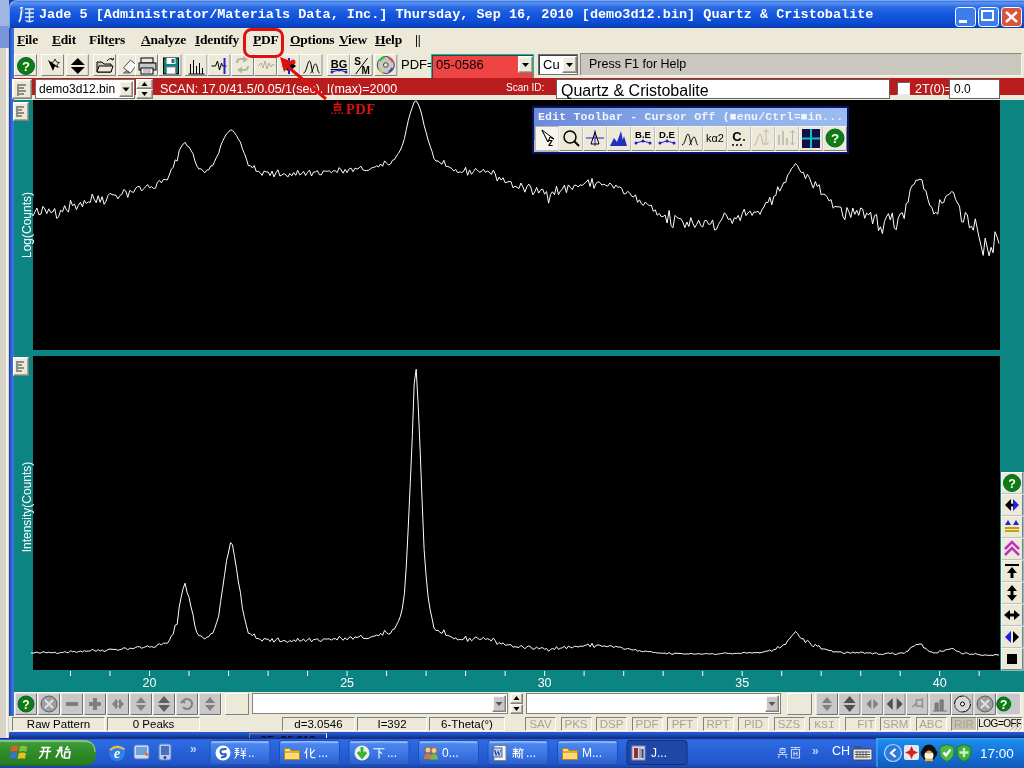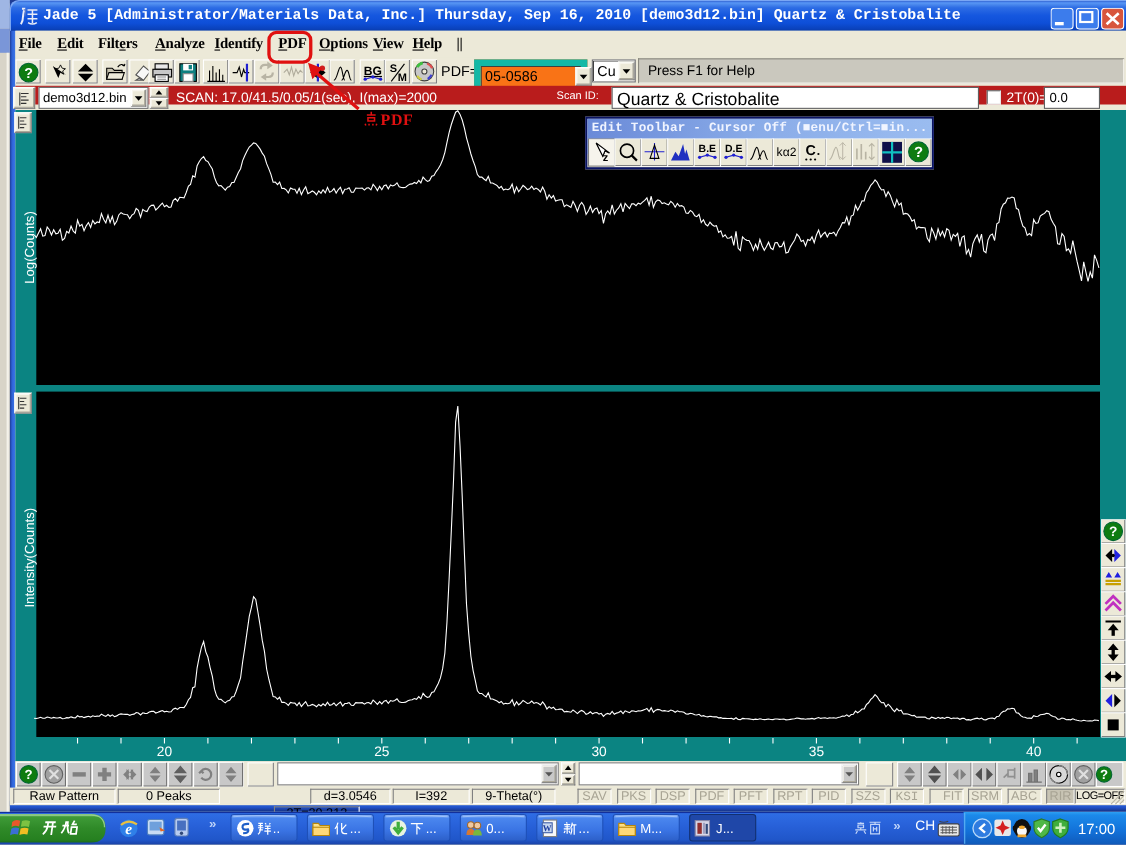--- a/index.html
+++ b/index.html
@@ -152,21 +152,21 @@
           <use href="#bface"></use>
           <circle cx="11.5" cy="11" r="8.5" fill="#C8C8C8" stroke="#404040"></circle>
           <circle cx="11.5" cy="11" r="2.3" fill="#ECE9D8" stroke="#404040"></circle>
           <path d="M5,7 A8,8 0 0 1 10,3.2" stroke="#40C040" stroke-width="2.5" fill="none"></path>
           <path d="M18.5,8 A8,8 0 0 0 14,3.8" stroke="#E05050" stroke-width="2" fill="none"></path>
           <path d="M5,15 A8,8 0 0 0 9,18.3" stroke="#D0D040" stroke-width="2" fill="none"></path>
           <path d="M18,14 A8,8 0 0 1 14.5,17.8" stroke="#4040D0" stroke-width="2" fill="none"></path>
         </g>
     </svg>
     <span class="abs" style="left:387px;top:5px;font-size:13px;">PDF=</span>
-    <div class="abs" style="left:417px;top:2px;width:103px;height:38px;background:#f97316;border:6px solid #14b8a6;box-shadow:inset 1px 1px 0 #404040;">
+    <div class="abs" style="left:417px;top:2px;width:103px;height:38px;background:#ef4444;border:1px solid #14b8a6;box-shadow:inset 1px 1px 0 #404040;">
       <span class="abs" style="left:4px;top:2px;font-size:13px;">05-0586</span>
       <div class="btn" style="left:86px;top:1px;width:15px;height:17px;"><svg width="13" height="15">
             <path d="M3,6 L10,6 L6.5,10 Z" fill="#000"></path>
           </svg></div>
     </div>
     <div class="abs" style="left:524px;top:2px;width:40px;height:21px;background:#fff;border:1px solid #707070;box-shadow:inset 1px 1px 0 #404040;">
       <span class="abs" style="left:4px;top:2px;font-size:13px;">Cu</span>
       <div class="btn" style="left:23px;top:1px;width:15px;height:17px;"><svg width="13" height="15">
             <path d="M3,6 L10,6 L6.5,10 Z" fill="#000"></path>
           </svg></div>
@@ -379,21 +379,21 @@
           </svg></div>
     </div>
   </div>
 
   <div class="abs" id="statusbar" style="left:0;top:716px;width:1015px;height:16px;background:#ECE9D8;font-size:11.5px;">
     <div class="abs sunk" style="left:3px;top:1px;width:93px;height:14px;text-align:center;">Raw Pattern</div>
     <div class="abs sunk" style="left:98px;top:1px;width:93px;height:14px;text-align:center;">0 Peaks</div>
     <div class="abs sunk" style="left:193px;top:17px;width:78px;height:14px;text-align:center;margin-left:47px;">2T=29.212</div>
     <div class="abs sunk" style="left:273px;top:1px;width:73px;height:14px;text-align:center;">d=3.0546</div>
     <div class="abs sunk" style="left:348px;top:1px;width:70px;height:14px;text-align:center;">I=392</div>
-    <div class="abs sunk" style="left:420px;top:1px;width:76px;height:14px;text-align:center;">9-Theta(°)</div>
+    <div class="abs sunk" style="left:420px;top:1px;width:76px;height:14px;text-align:center;">6-Theta(°)</div>
     <div class="abs" id="flags" style="left:0;top:1px;height:14px;color:#A8A494;">
         <div class="abs sunk" style="left:516.0px;top:0;width:31px;height:14px;text-align:center;">SAV</div>
         <div class="abs sunk" style="left:551.5px;top:0;width:31px;height:14px;text-align:center;">PKS</div>
         <div class="abs sunk" style="left:587.0px;top:0;width:31px;height:14px;text-align:center;">DSP</div>
         <div class="abs sunk" style="left:622.5px;top:0;width:31px;height:14px;text-align:center;">PDF</div>
         <div class="abs sunk" style="left:658.0px;top:0;width:31px;height:14px;text-align:center;">PFT</div>
         <div class="abs sunk" style="left:693.5px;top:0;width:31px;height:14px;text-align:center;">RPT</div>
         <div class="abs sunk" style="left:729.0px;top:0;width:31px;height:14px;text-align:center;">PID</div>
         <div class="abs sunk" style="left:764.5px;top:0;width:31px;height:14px;text-align:center;">SZS</div>
         <div class="abs sunk" style="left:800.0px;top:0;width:31px;height:14px;text-align:center;font-family:Liberation Mono, monospace;">KSI</div>

